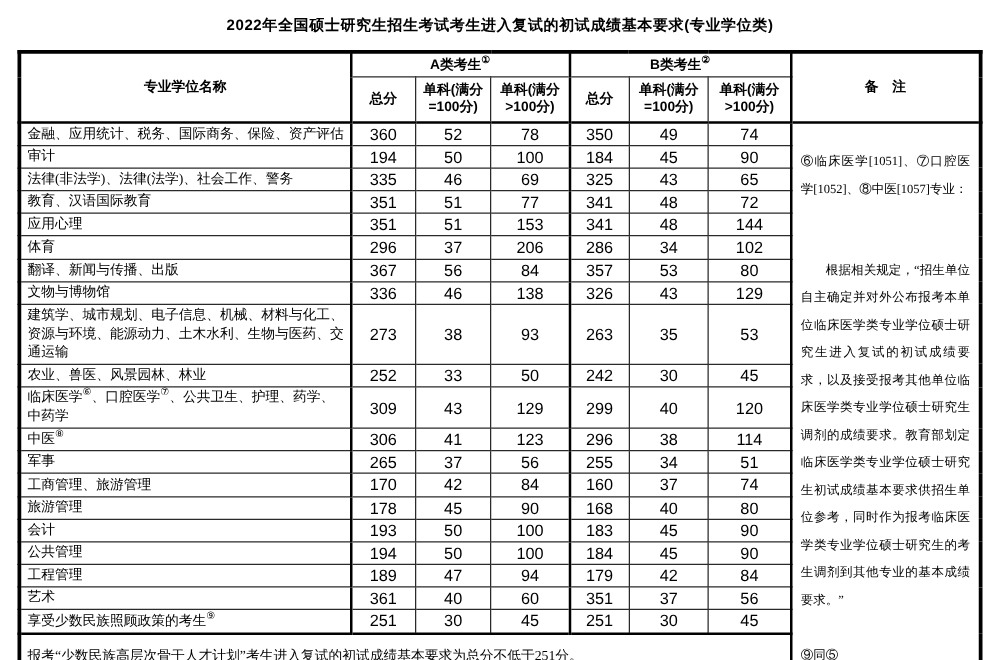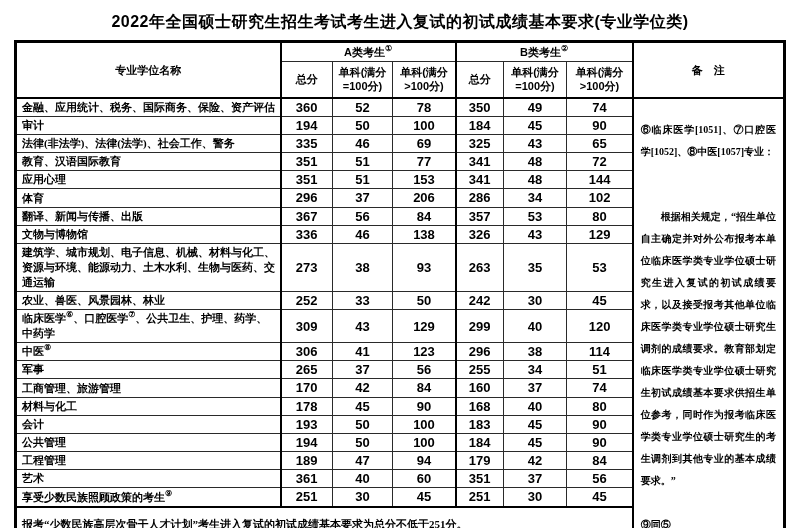--- a/index.html
+++ b/index.html
@@ -8,21 +8,21 @@
     width: 800px; height: 528px;
     background: #fff;
     color: #111;
     font-family: "Liberation Sans", sans-serif;
     overflow: hidden;
   }
   .doc-title {
     margin: 0;
     padding-top: 12px;
     text-align: center;
-    font-size: 16px;
+    font-size: 12px;
     font-weight: bold;
     letter-spacing: 0.5px;
     color: #000;
     font-family: "Liberation Sans", sans-serif;
   }
   table.score-table {
     position: absolute;
     left: 14px; top: 40px;
     width: 772px;
     border-collapse: collapse;
@@ -38,21 +38,21 @@
     font-family: Liberation Sans, sans-serif;
     font-weight: bold;
     font-size: 11px;
     text-align: center;
     line-height: 1.3;
     color: #000;
   }
   thead tr.h1 { height: 20px; }
   thead tr.h2 { height: 36px; }
   .bl-thick { border-left: 2px solid #000 !important; }
-  tbody tr { height: 18px; font-weight: bold; }
+  tbody tr { height: 18px; }
   tbody tr.first-row td { border-top: 2px solid #000; }
   td.name {
     font-family: "Liberation Serif", serif;
     font-size: 11px;
     text-align: left;
     padding-left: 5px;
     line-height: 1.35;
     color: #000;
   }
   td.num {
@@ -241,21 +241,21 @@
         <tr>
           <td class="name">工商管理、旅游管理</td>
           <td class="num bl-thick">170</td>
           <td class="num">42</td>
           <td class="num">84</td>
           <td class="num bl-thick">160</td>
           <td class="num">37</td>
           <td class="num">74</td>
         </tr>
         <tr>
-          <td class="name">材料与化工</td>
+          <td class="name">旅游管理</td>
           <td class="num bl-thick">178</td>
           <td class="num">45</td>
           <td class="num">90</td>
           <td class="num bl-thick">168</td>
           <td class="num">40</td>
           <td class="num">80</td>
         </tr>
         <tr>
           <td class="name">会计</td>
           <td class="num bl-thick">193</td>

